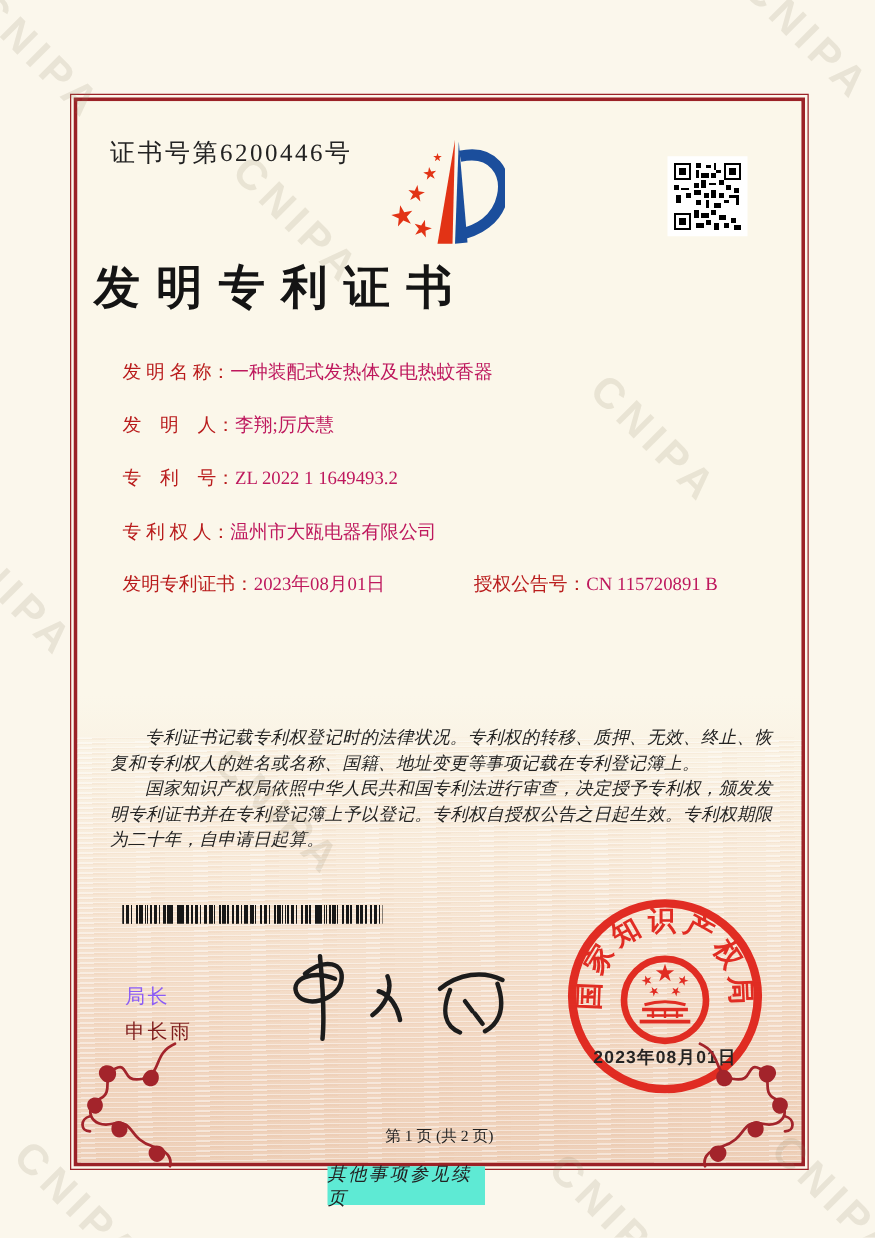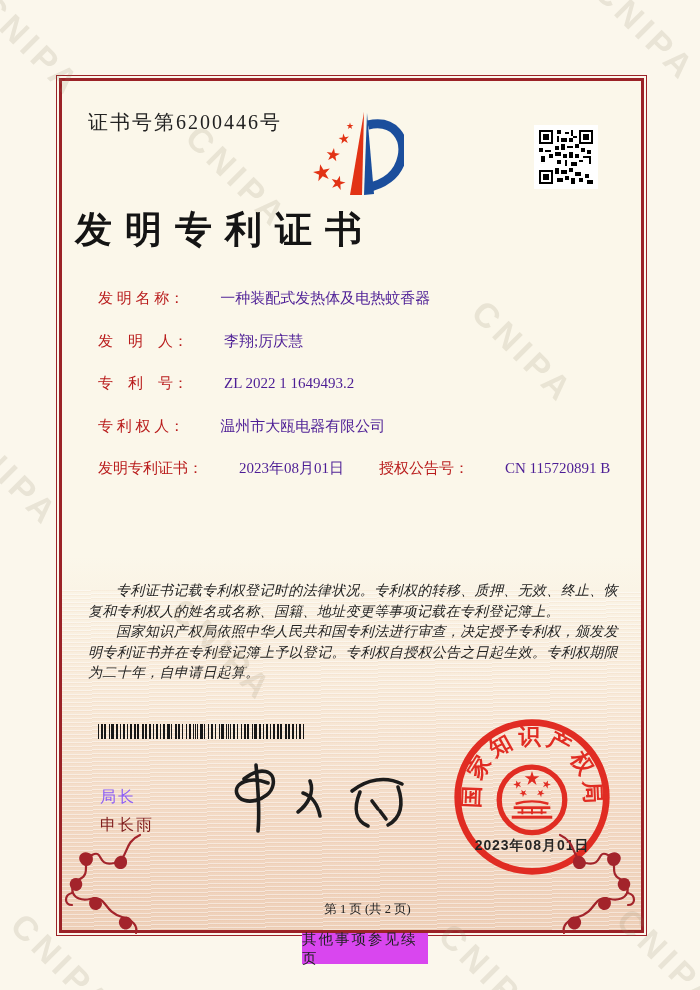--- a/index.html
+++ b/index.html
@@ -44,21 +44,21 @@
   .qr svg{display:block;width:100%;height:100%;}
   .title{
     position:absolute;left:0;top:124px;width:100%;
     font-size:37px;font-weight:bold;letter-spacing:13px;text-indent:13px;color:#141414;
   }
 
   
   .fields{position:absolute;left:36px;top:207px;width:520px;font-size:15px;}
   .frow{height:42.5px;line-height:20px;position:relative;white-space:nowrap;}
   .flabel{color:#b91c1c;}
-  .fvalue{color:#4c1d95;margin-left:36px;}
+  .fvalue{color:#be185d;}
   .fpair2{position:absolute;left:281px;top:0;}
 
   
   .legal{
     position:absolute;left:26px;top:500px;width:530px;
     font-size:14px;line-height:20.5px;font-style:italic;
     text-align:justify;color:#232323;letter-spacing:.3px;
   }
   .legal p{margin:0;text-indent:2em;}
 
@@ -72,25 +72,25 @@
 
   
   .sig-title{position:absolute;left:38px;top:706px;font-family:"Liberation Sans","DejaVu Sans",sans-serif;font-size:16px;letter-spacing:2px;color:#8b5cf6;}
   .sig-name{position:absolute;left:38px;top:734px;font-family:"Liberation Sans","DejaVu Sans",sans-serif;font-size:16px;letter-spacing:2px;color:#7f1d1d;}
   .sig-hand{position:absolute;left:152px;top:678px;width:210px;height:80px;}
 
   
   .seal{position:absolute;left:388px;top:634px;width:164px;height:164px;opacity:.95;}
 
   
-  .page-info{position:absolute;left:0;top:820px;width:100%;text-align:center;font-size:12.5px;color:#222;padding-left:16px;}
+  .page-info{position:absolute;left:0;top:820px;width:100%;text-align:center;font-size:12.5px;color:#222;}
   .footer-note{
     position:absolute;left:262px;top:933px;width:126px;height:31px;z-index:3;
-    background:#d946ef;display:flex;align-items:center;justify-content:center;
-    font-size:14.5px;letter-spacing:2px;color:#222;margin-left:40px;
+    background:#5eead4;display:flex;align-items:center;justify-content:center;
+    font-size:14.5px;font-style:italic;letter-spacing:2px;color:#222;
   }
 
   
   .flourish{position:absolute;width:92px;height:102px;z-index:2;}
   .flourish.bl{left:52px;top:833px;}
   .flourish.br{left:556px;top:833px;transform:scaleX(-1);}
 </style>
 </head>
 <body>
 

